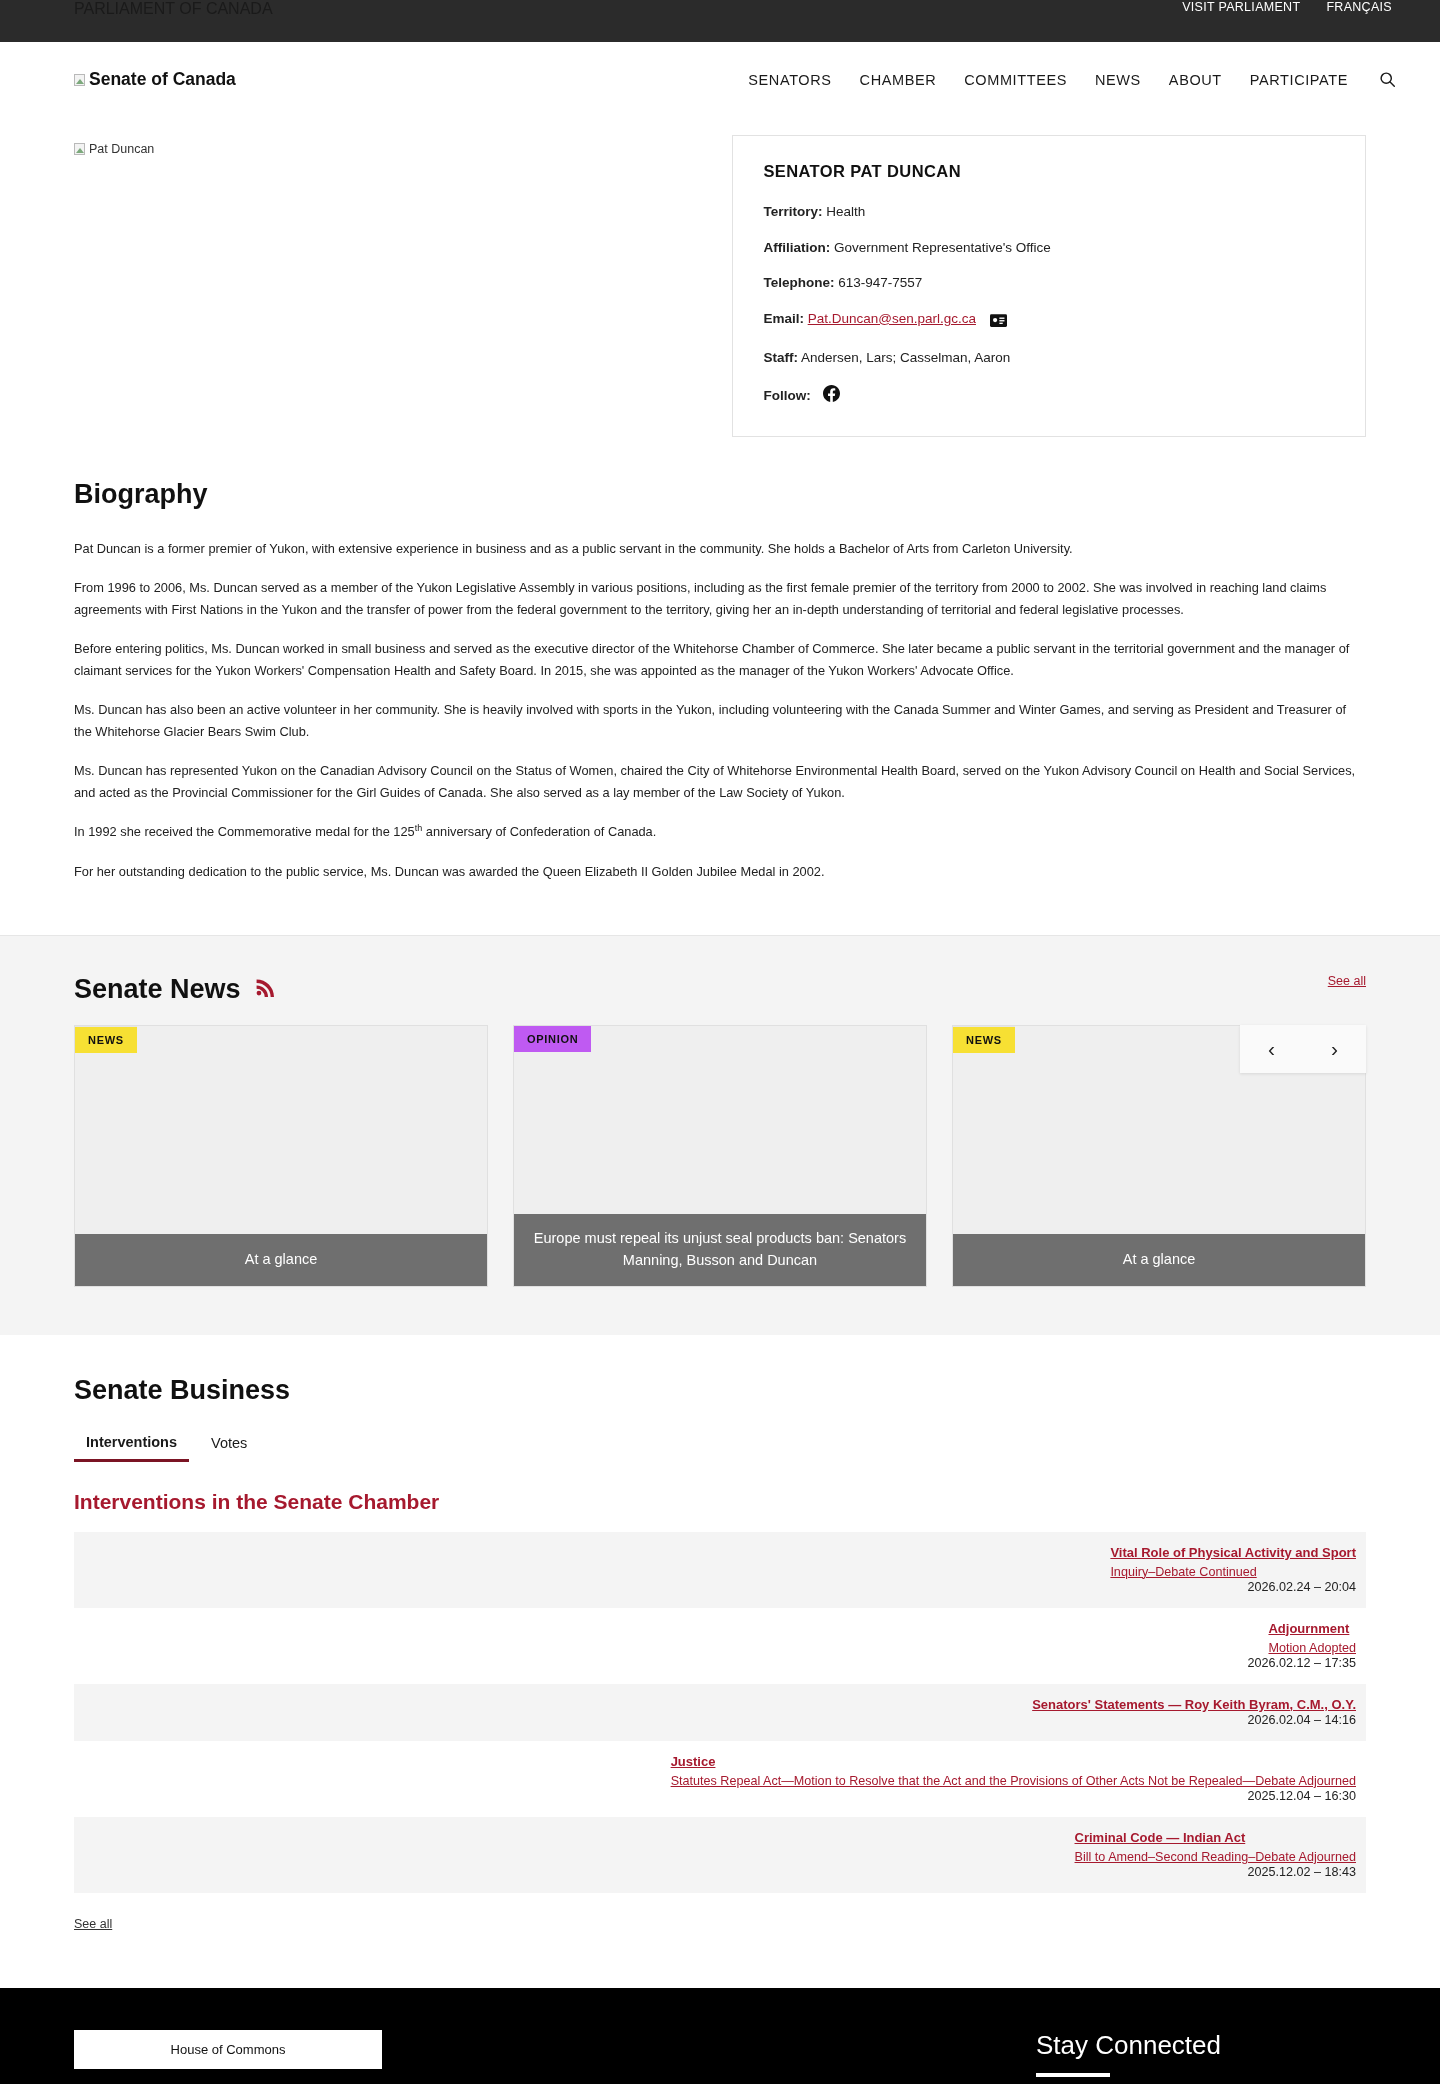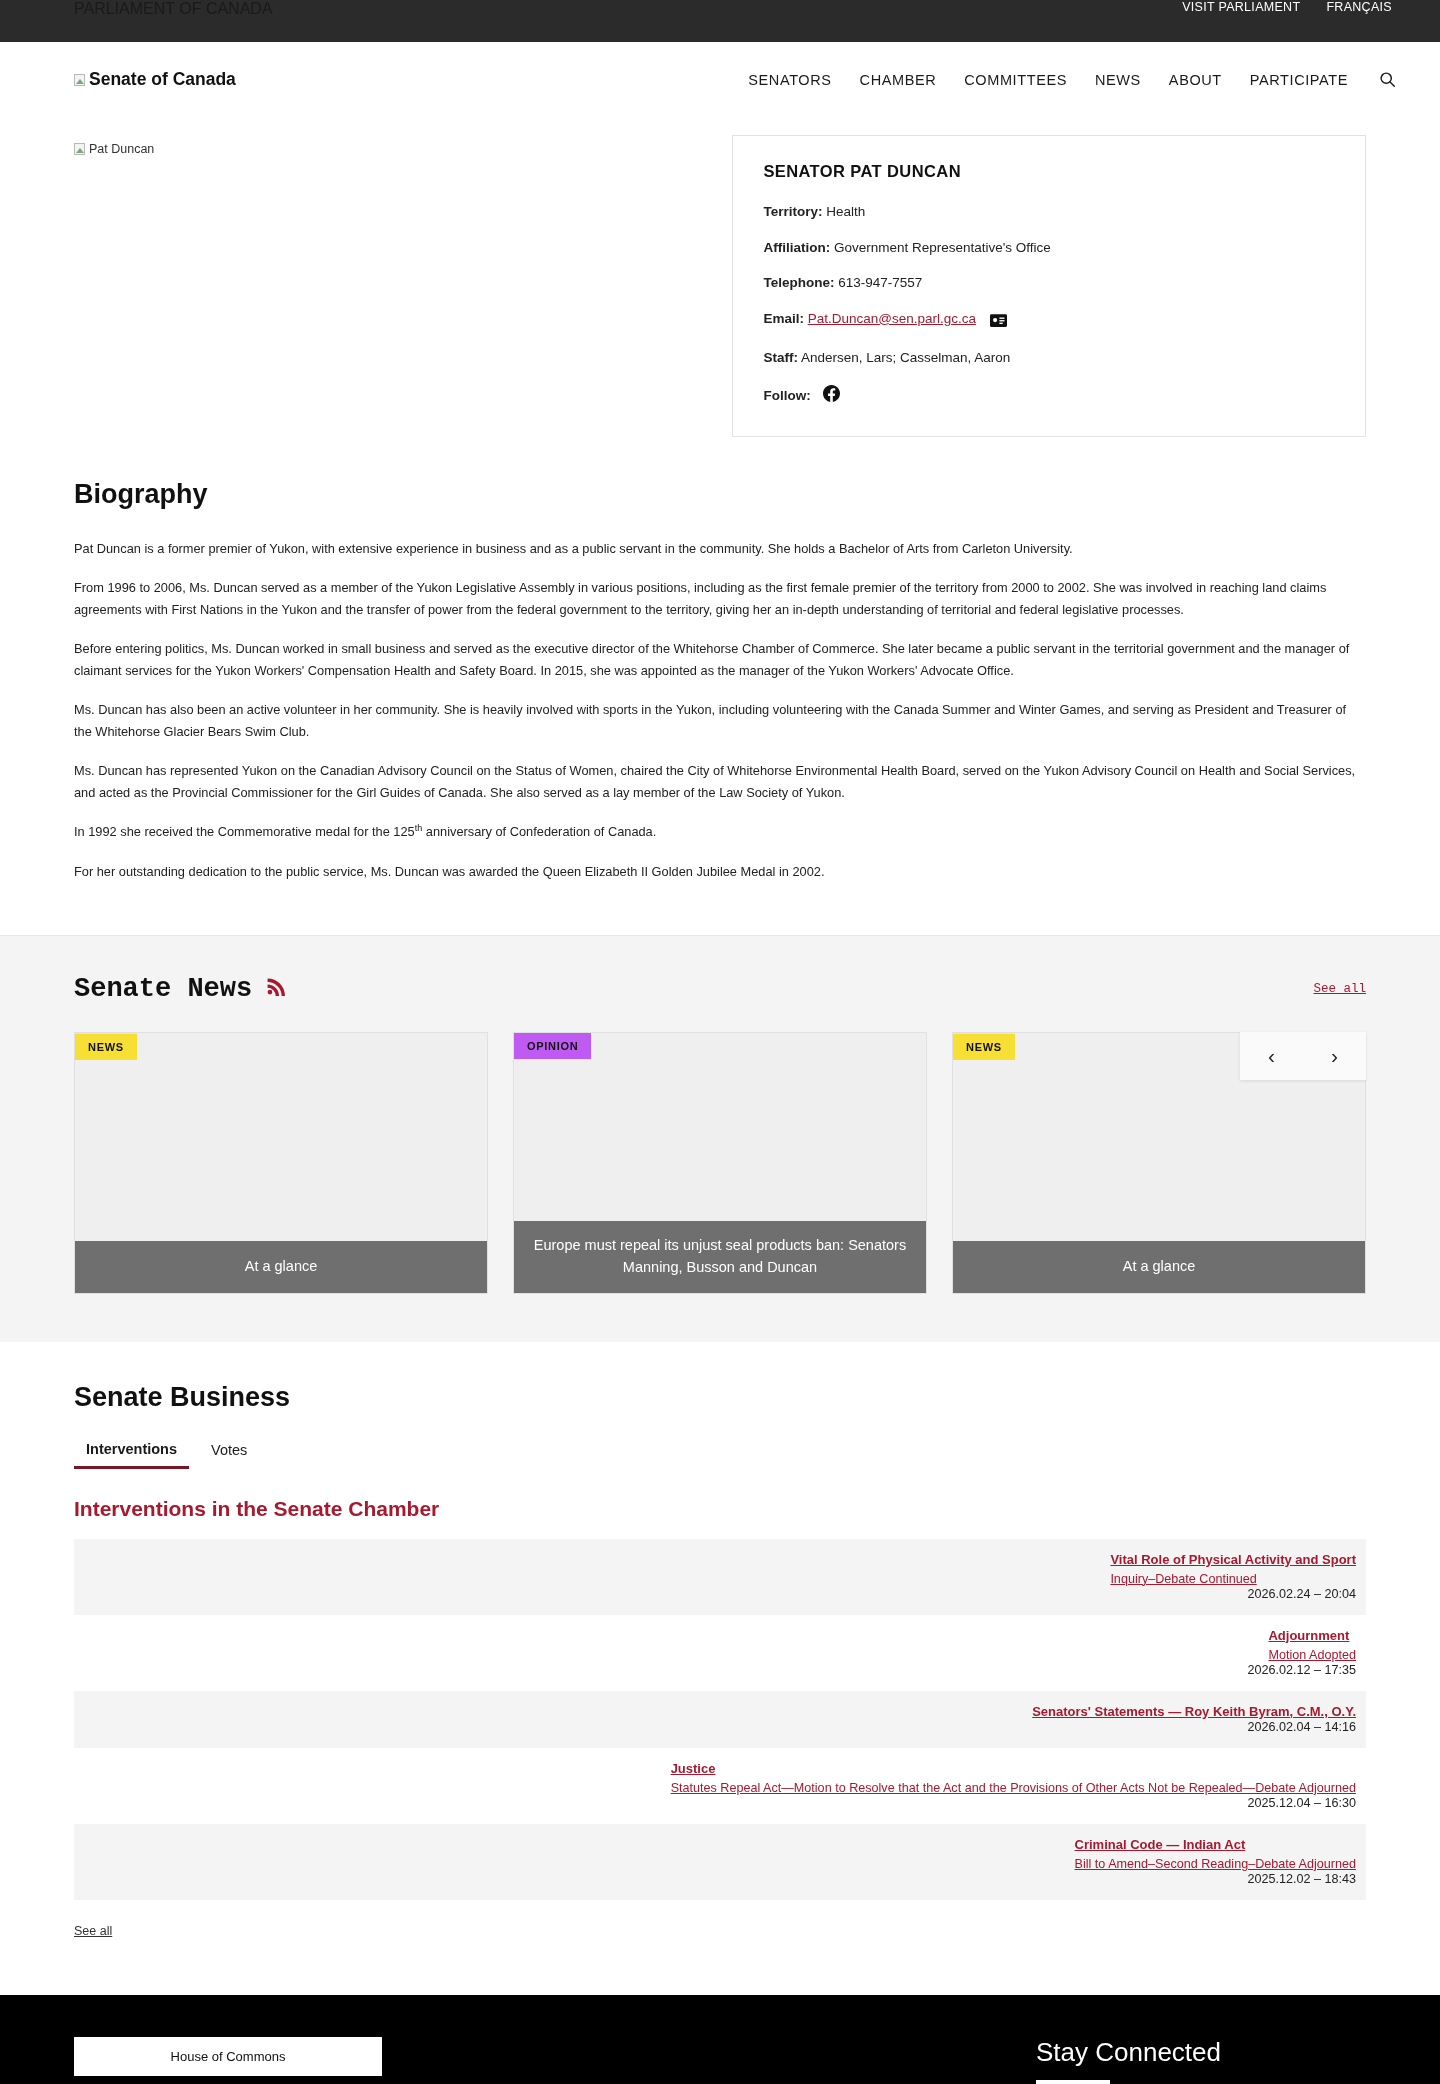--- a/index.html
+++ b/index.html
@@ -129,23 +129,22 @@
   .bio p:last-child { margin-bottom: 0; }
   .bio sup { font-size: 9px; vertical-align: super; }
 
   
   .news {
     background: #f4f4f4;
     padding: 38px 74px 48px 74px;
     border-top: 1px solid #e6e6e6;
   }
   .news-head {
-    display: flex; align-items: center; justify-content: space-between;
-    margin-bottom: 28px;
-    font-family: Liberation Mono, monospace;
+    display: flex; align-items: flex-start; justify-content: space-between;
+    margin-bottom: 20px;
   }
   .news-head .left { display: flex; align-items: center; gap: 14px; }
   .news-head h2 { font-size: 27px; font-weight: bold; color: #111; }
   .see-all {
     font-size: 12.5px;
     color: #a6192e;
     text-decoration: underline;
   }
   .cards {
     display: flex;

